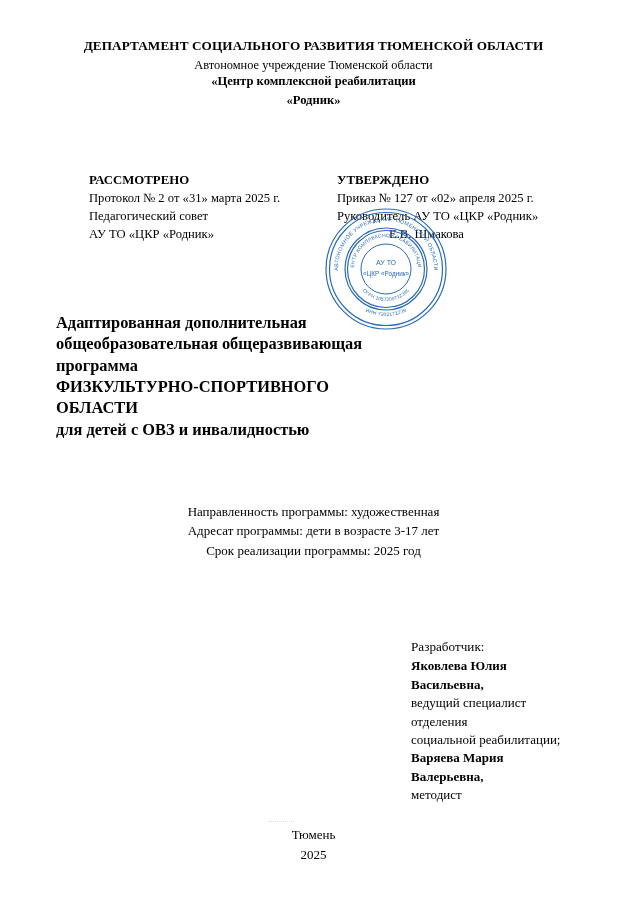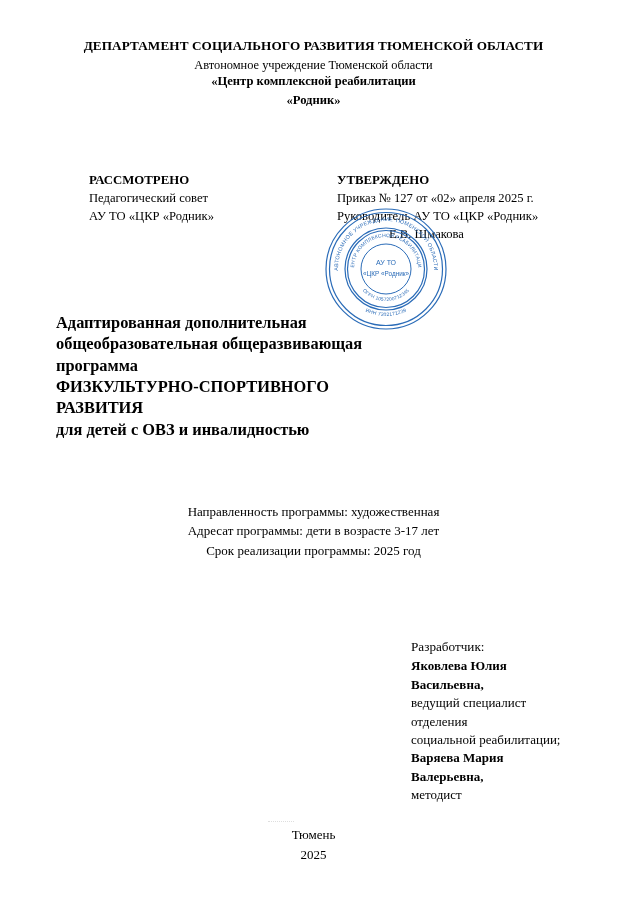--- a/index.html
+++ b/index.html
@@ -142,20 +142,21 @@
     <div class="org-dept">ДЕПАРТАМЕНТ СОЦИАЛЬНОГО РАЗВИТИЯ ТЮМЕНСКОЙ ОБЛАСТИ</div>
     <div class="org-line">Автономное учреждение Тюменской области</div>
     <div class="org-name">«Центр комплексной реабилитации</div>
     <div class="org-name2">«Родник»</div>
   </div>
 
   <div class="approvals">
 
     <div class="appr-col left">
       <div class="appr-title">РАССМОТРЕНО</div>
+      <div class="appr-line">Протокол № 2 от «31» марта 2025 г.</div>
       <div class="appr-line">Педагогический совет</div>
       <div class="appr-line">АУ ТО «ЦКР «Родник»</div>
     </div>
 
     <div class="appr-col right">
       <div class="appr-title">УТВЕРЖДЕНО</div>
       <div class="appr-line">Приказ № 127 от «02» апреля 2025 г.</div>
       <div class="appr-line">Руководитель АУ ТО «ЦКР «Родник»</div>
       <div class="appr-line appr-signer">Е.В. Шмакова</div>
     </div>
@@ -187,21 +188,21 @@
       <text x="62" y="58" text-anchor="middle" font-family="'Liberation Sans', sans-serif" font-size="7" fill="#2b6cb8">АУ ТО</text>
       <text x="62" y="69" text-anchor="middle" font-family="'Liberation Sans', sans-serif" font-size="6.4" fill="#2b6cb8">«ЦКР «Родник»</text>
     </svg>
   </div>
 
   <div class="title-block">
     <span class="t-line">Адаптированная дополнительная</span>
     <span class="t-line">общеобразовательная общеразвивающая</span>
     <span class="t-line">программа</span>
     <span class="t-line">ФИЗКУЛЬТУРНО-СПОРТИВНОГО</span>
-    <span class="t-line">РАЗВИТИЯ</span>
+    <span class="t-line">ОБЛАСТИ</span>
     <span class="t-line">для детей с ОВЗ и инвалидностью</span>
   </div>
 
   <div class="meta">
     <div>Направленность программы: художественная</div>
     <div>Адресат программы: дети в возрасте 3-17 лет</div>
     <div>Срок реализации программы: 2025 год</div>
   </div>
 
   <div class="developer">

